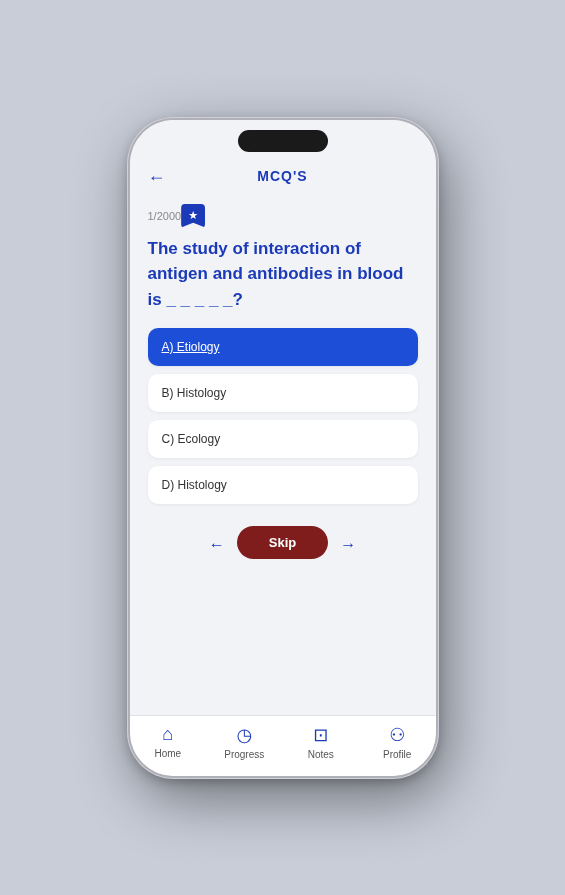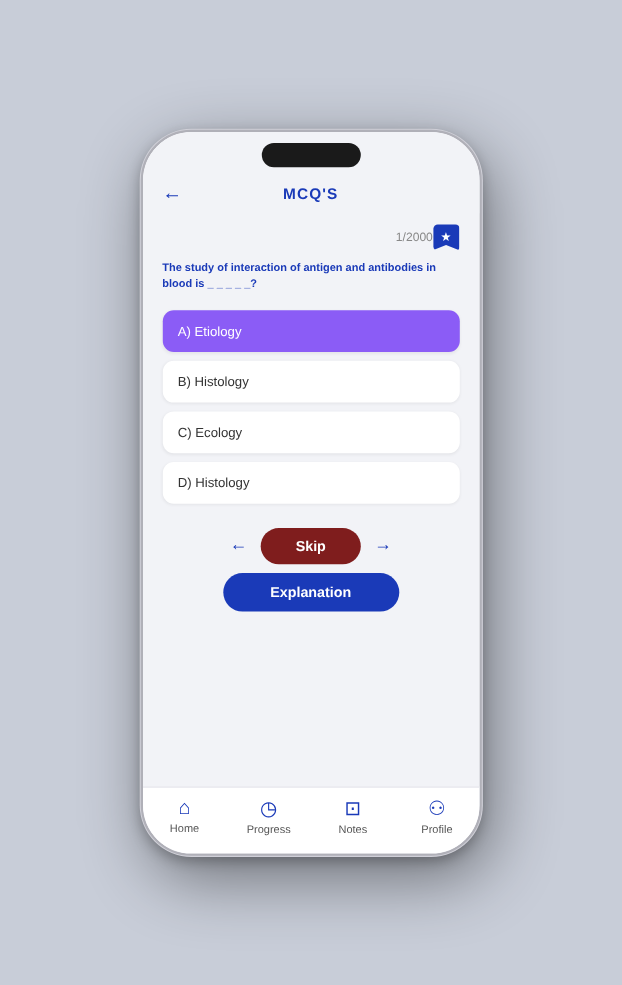--- a/index.html
+++ b/index.html
@@ -87,59 +87,60 @@
       overflow: hidden;
       display: flex;
       flex-direction: column;
     }
 
     .question-counter {
       font-size: 11px;
       color: #888;
       margin-bottom: 8px;
       display: flex;
-      justify-content: flex-end;
+      justify-content: flex-start;
       align-items: center;
     }
 
     .bookmark-icon {
       width: 24px;
       height: 24px;
       background: #1a3ab8;
       border-radius: 4px;
       display: flex;
       align-items: center;
       justify-content: center;
       color: white;
       font-size: 11px;
       clip-path: polygon(0 0, 100% 0, 100% 100%, 50% 80%, 0 100%);
     }
 
     .question-text {
-      font-size: 10px;
+      font-size: 17px;
       font-weight: 700;
       color: #1a3ab8;
       margin-bottom: 16px;
       line-height: 1.5;
     }
 
     .answer-option {
       background: white;
       border-radius: 10px;
       padding: 12px 14px;
       margin-bottom: 8px;
       font-size: 12px;
       color: #333;
       cursor: pointer;
       box-shadow: 0 1px 3px rgba(0,0,0,0.06);
     }
 
     .answer-option.selected {
-      background: #8b5cf6;
+      background: #1d4ed8;
       color: white;
+      text-decoration: underline;
     }
 
     
     .nav-row {
       display: flex;
       align-items: center;
       justify-content: center;
       gap: 12px;
       margin-top: 14px;
       margin-bottom: 8px;
@@ -266,21 +267,20 @@
       <div class="answer-option">
         <span>D) Histology</span>
       </div>
 
       <div class="nav-row">
         <span class="nav-arrow">←</span>
         <button class="skip-btn">Skip</button>
         <span class="nav-arrow">→</span>
       </div>
 
-      <button class="explanation-btn">Explanation</button>
 
     </div>
 
     <div class="bottom-nav">
 
       <div class="nav-item">
         <span class="nav-item-icon">⌂</span>
         <span class="nav-item-label">Home</span>
       </div>
 

